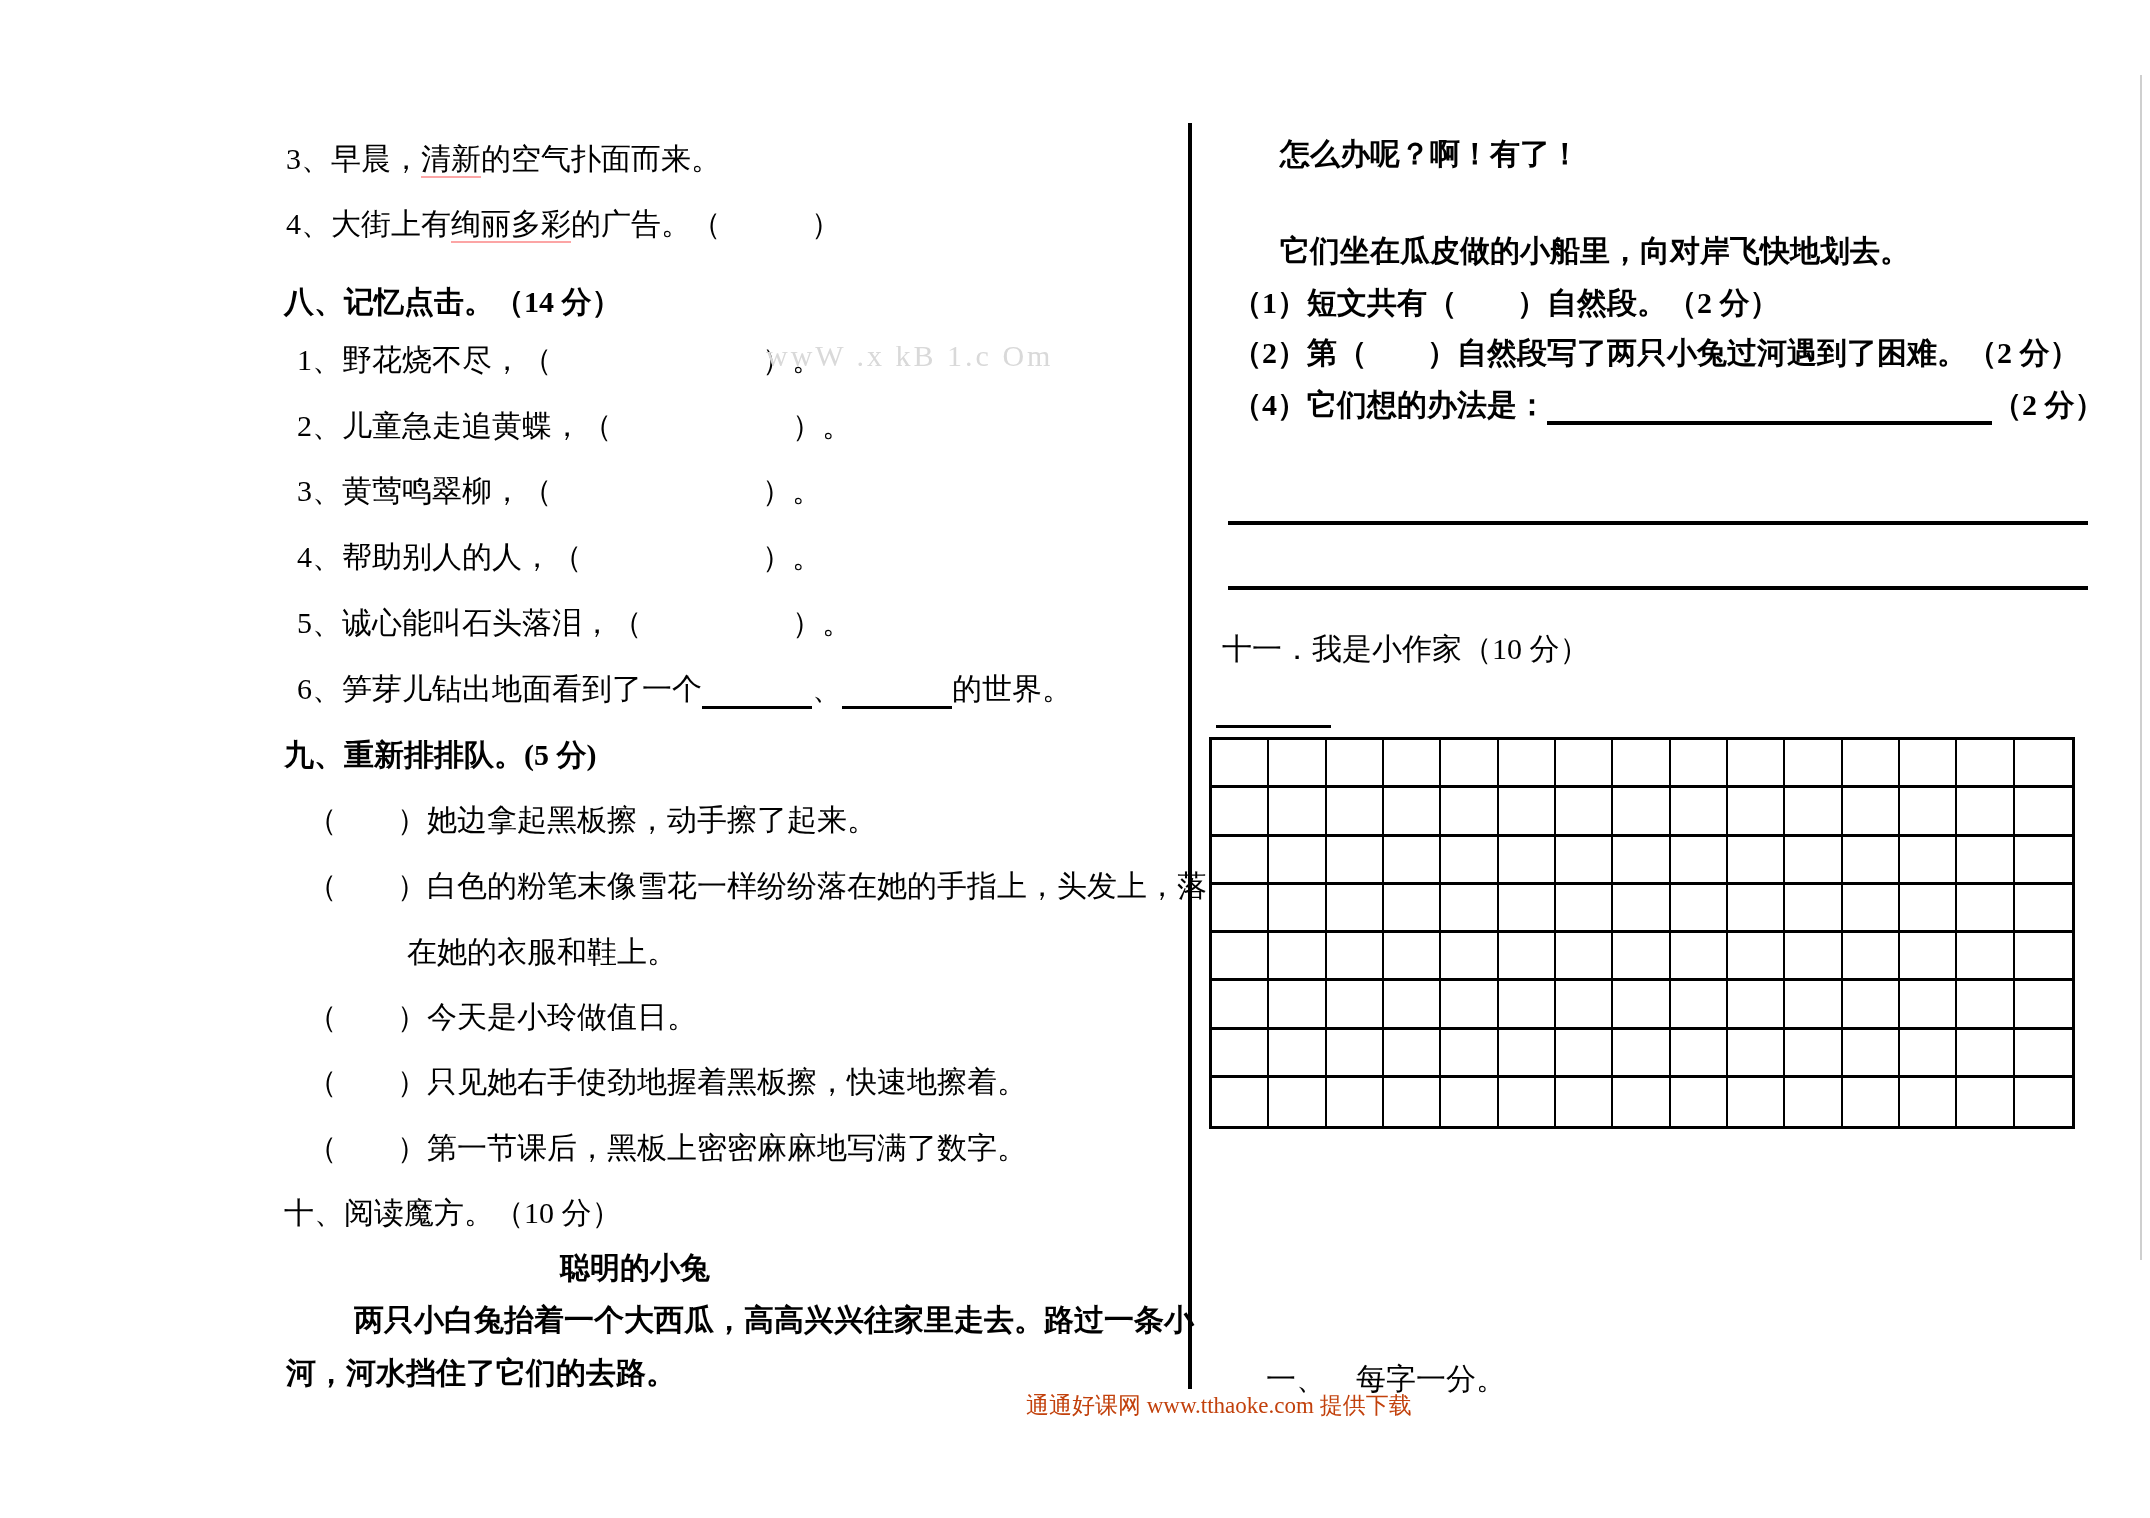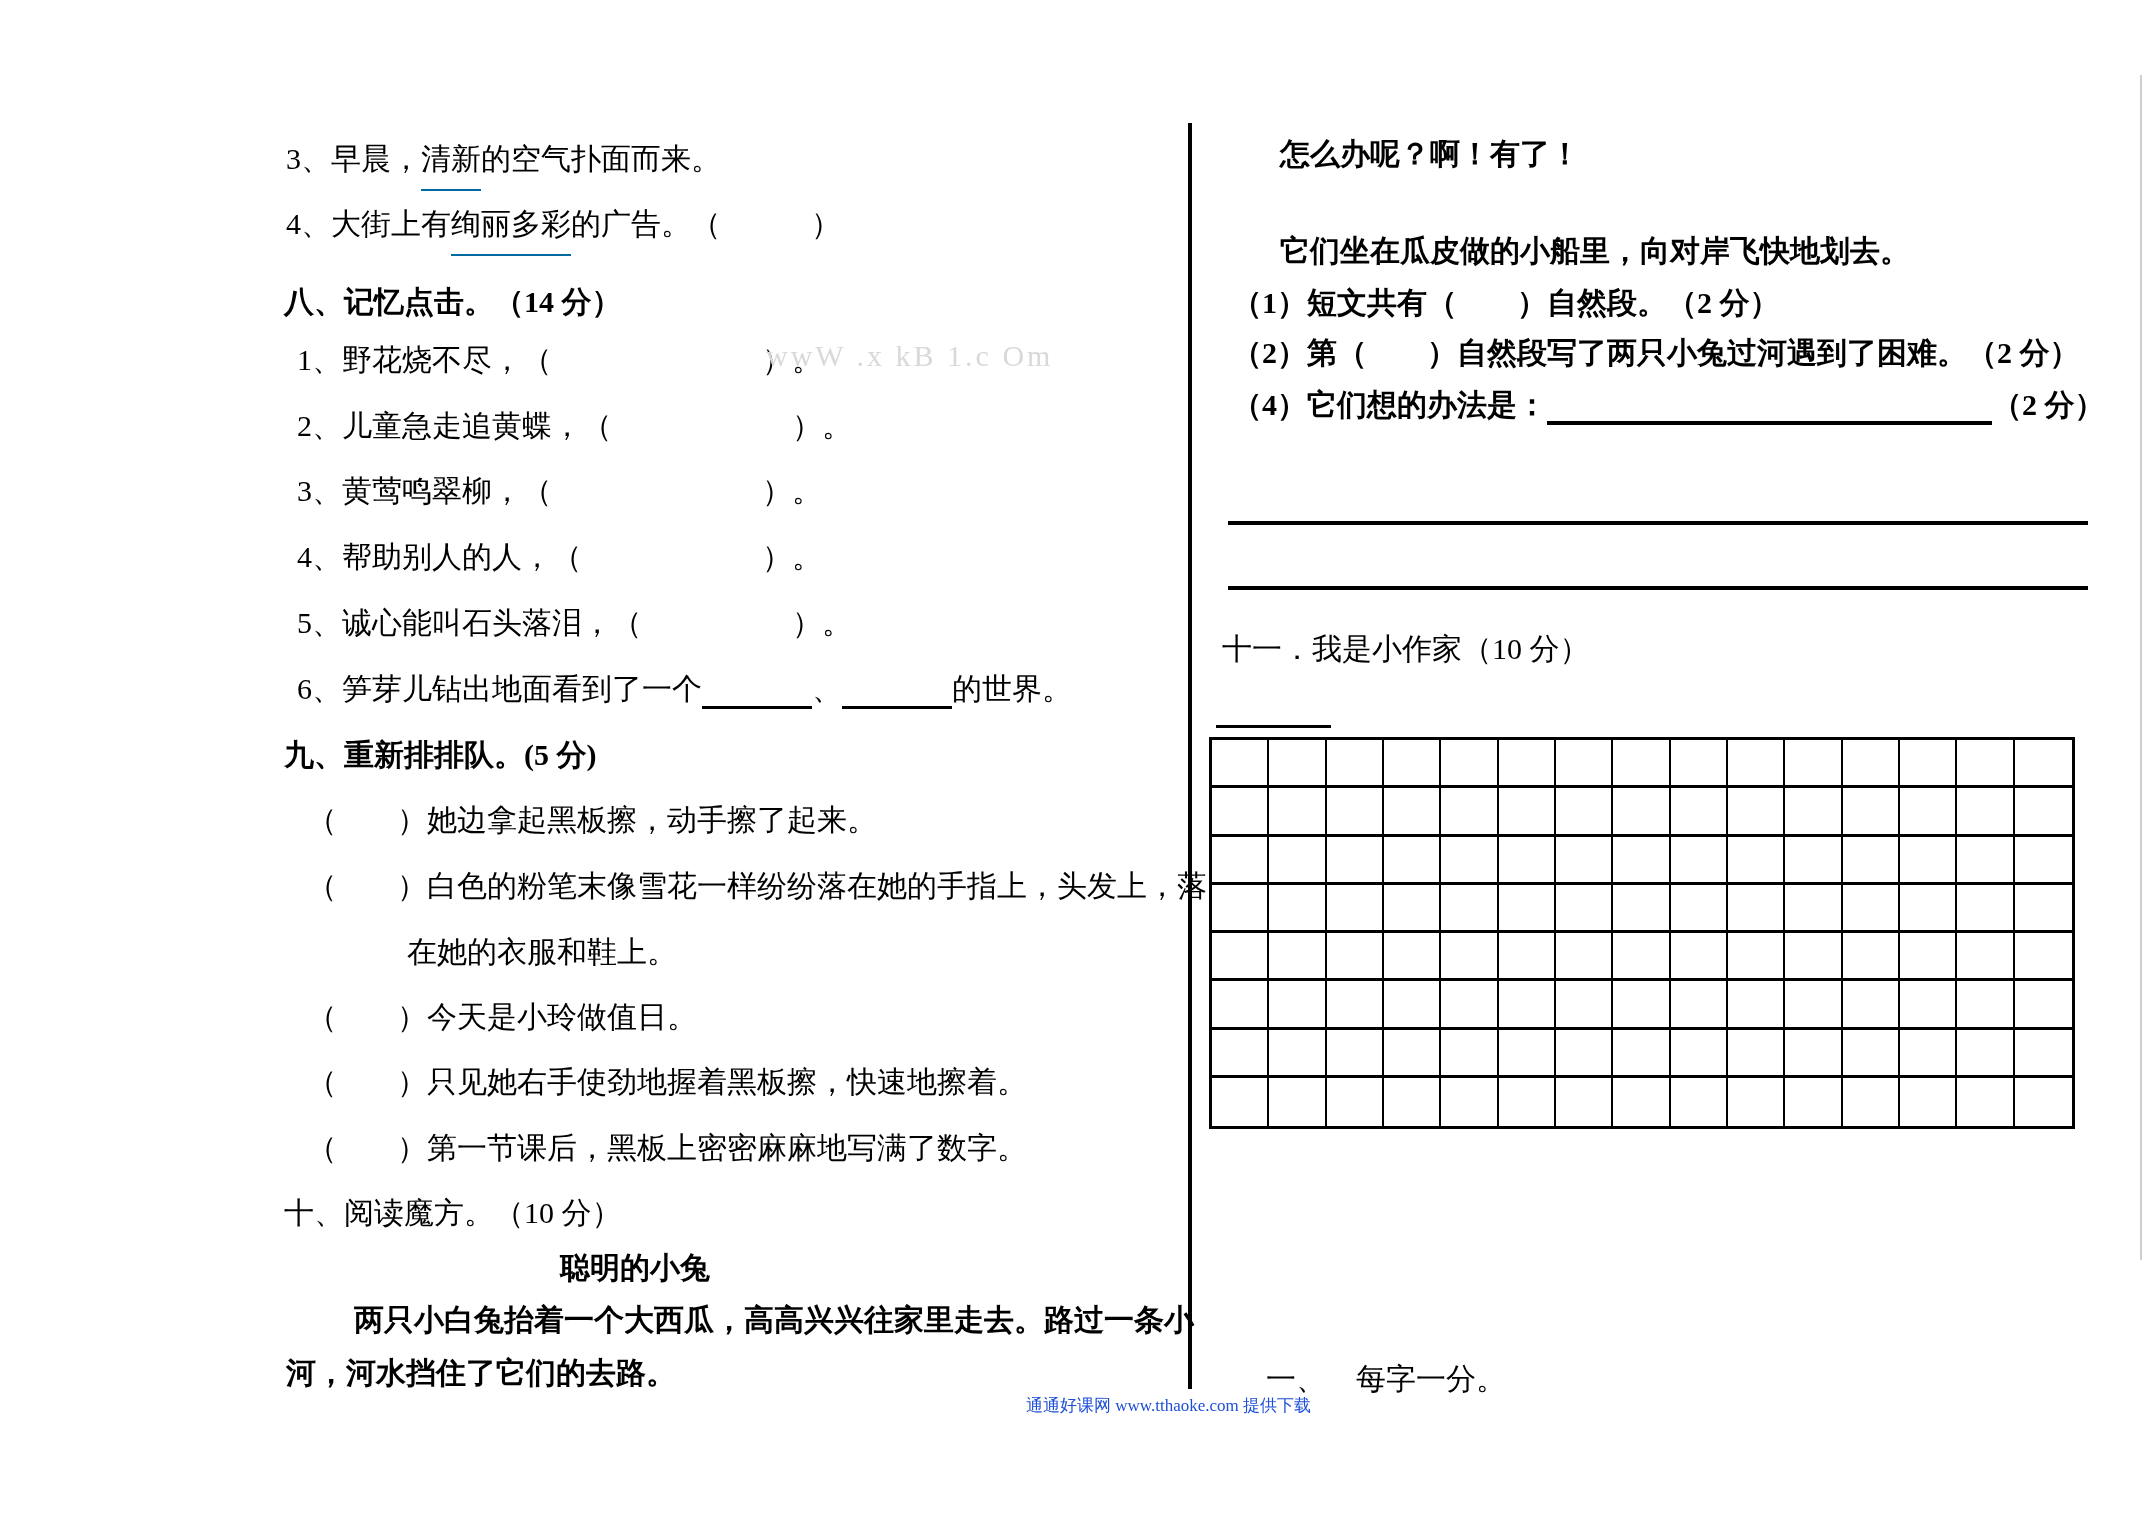--- a/index.html
+++ b/index.html
@@ -6,28 +6,28 @@
   .page{
     position:relative;
     width:2150px;height:1518px;
     background:#ffffff;
     font-family:"Liberation Serif","DejaVu Serif",serif;
     font-size:30px;color:#000;
     overflow:hidden;
   }
   .ln{position:absolute;line-height:40px;white-space:nowrap;}
   .b{font-weight:bold;}
-  .u{border-bottom:2px solid #0369a1;padding-bottom:14px;margin-top:13px;}
+  .u{border-bottom:2px solid #fca5a5;padding-bottom:1px;margin-top:13px;}
   .blank{display:inline-block;border-bottom:3px solid #000;height:30px;vertical-align:bottom;}
   .blank.thick{border-bottom-width:4px;}
   .rule{position:absolute;background:#000;height:4px;}
   .divider{position:absolute;background:#000;}
   .edge{position:absolute;background:#cfcfcf;}
   .watermark{position:absolute;color:#d9d9d9;font-size:30px;letter-spacing:3px;line-height:36px;}
-  .footer{position:absolute;font-size:17px;line-height:28px;color:#1d4ed8;}
+  .footer{position:absolute;font-size:23px;line-height:28px;color:#c2410c;}
   .grid{position:absolute;display:grid;border:3px solid #000;box-sizing:border-box;background:#fff;}
   .gcell{border-right:2px solid #000;border-bottom:3px solid #000;}
   .gcell.lastcol{border-right:none;}
   .gcell.lastrow{border-bottom:none;}
 </style>
 </head>
 <body>
 
 <div class="page">
 

